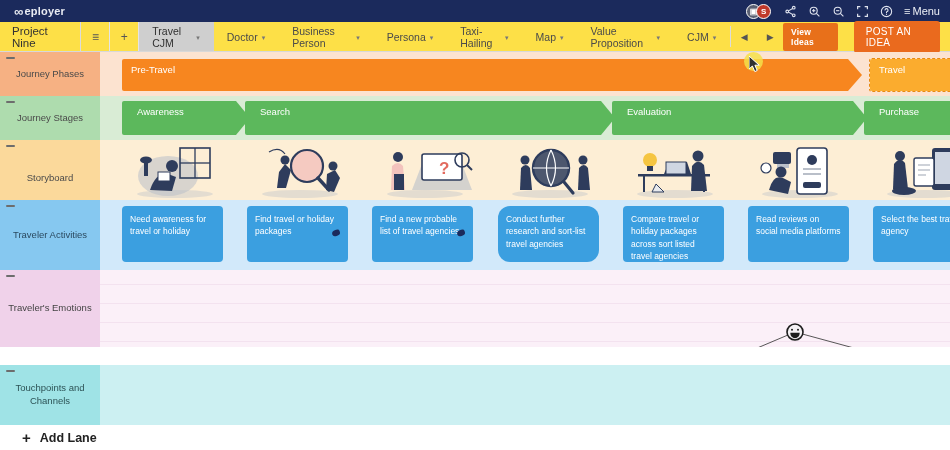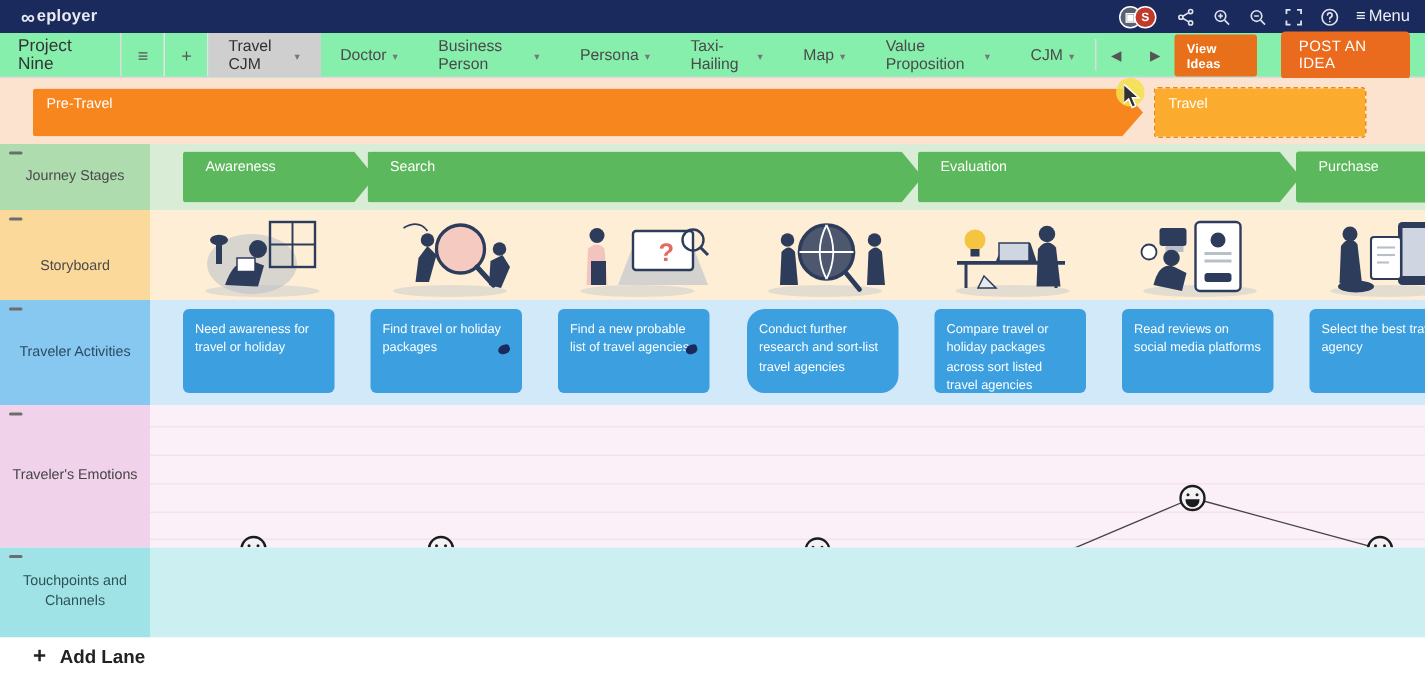--- a/index.html
+++ b/index.html
@@ -37,21 +37,21 @@
     align-items: center; justify-content: center;
     font-size: 8px; color: #fff; font-weight: bold;
   }
   .notif-badge.grey { background: #5a6073; }
   .notif-badge.red  { background: #c0392b; margin-left: -5px; }
   .menu-btn { font-size: 11px; color: #eceff5; display: flex; align-items: center; gap: 2px; cursor: pointer; }
 
   
   .toolbar {
     position: absolute; left: 0; top: 22px; width: 950px; height: 30px;
-    background: #86efac; border-bottom: 1px solid #d8d8d8;
+    background: #fde047; border-bottom: 1px solid #d8d8d8;
     display: flex; align-items: stretch;
   }
   .project-name {
     display: flex; align-items: center; padding: 0 12px;
     font-size: 11.5px; color: #333; border-right: 1px solid #dcdcdc;
   }
   .tb-sq {
     width: 32px; display: flex; align-items: center; justify-content: center;
     font-size: 12px; color: #555; border-right: 1px solid #e4e4e4; cursor: pointer;
   }
@@ -267,20 +267,24 @@
     </div>
     <div class="toolbar-right">
       <div class="btn-view-ideas">View Ideas</div>
       <div class="btn-post-idea">POST AN IDEA</div>
     </div>
   </div>
 
   <div class="board">
 
     <div class="lane row-phases" style="top:0;height:44px;">
+      <div class="lane-head">
+        <span class="handle"></span>
+        <span>Journey Phases</span>
+      </div>
       <div class="lane-body" id="phases-host">
           <div class="phase arrow" style="left: 22px; width: 740px;">Pre-Travel</div>
           <div class="phase sel" style="left: 770px; width: 140px;">Travel</div>
         </div>
     </div>
 
     <div class="lane row-stages" style="top:44px;height:44px;">
       <div class="lane-head">
         <span class="handle"></span>
         <span>Journey Stages</span>
@@ -410,21 +414,21 @@
           <div class="act-card" style="left: 147px; width: 101px;"><span>Find travel or holiday packages</span><span class="pin"></span></div>
           <div class="act-card" style="left: 22px; width: 101px;"><span>Need awareness for travel or holiday</span></div>
           <div class="act-card" style="left: 272px; width: 101px;"><span>Find a new probable list of travel agencies</span><span class="pin"></span></div>
           <div class="act-card" style="left: 398px; width: 101px; border-radius: 12px;"><span>Conduct further research and sort-list travel agencies</span></div>
           <div class="act-card" style="left: 523px; width: 101px;"><span>Compare travel or holiday packages across sort listed travel agencies</span></div>
           <div class="act-card" style="left: 648px; width: 101px;"><span>Read reviews on social media platforms</span></div>
           <div class="act-card" style="left: 773px; width: 101px;"><span>Select the best travel agency</span></div>
         </div>
     </div>
 
-    <div class="lane row-emo" style="top:218px;height:95px;justify-content:center;">
+    <div class="lane row-emo" style="top:218px;height:77px;justify-content:center;">
       <div class="lane-head">
         <span class="handle"></span>
         <span>Traveler's Emotions</span>
       </div>
       <div class="lane-body">
         <div class="emo-grid">
           <div class="emo-line" style="top:14px"></div>
           <div class="emo-line" style="top:33px"></div>
           <div class="emo-line" style="top:52px"></div>
           <div class="emo-line" style="top:71px"></div>

